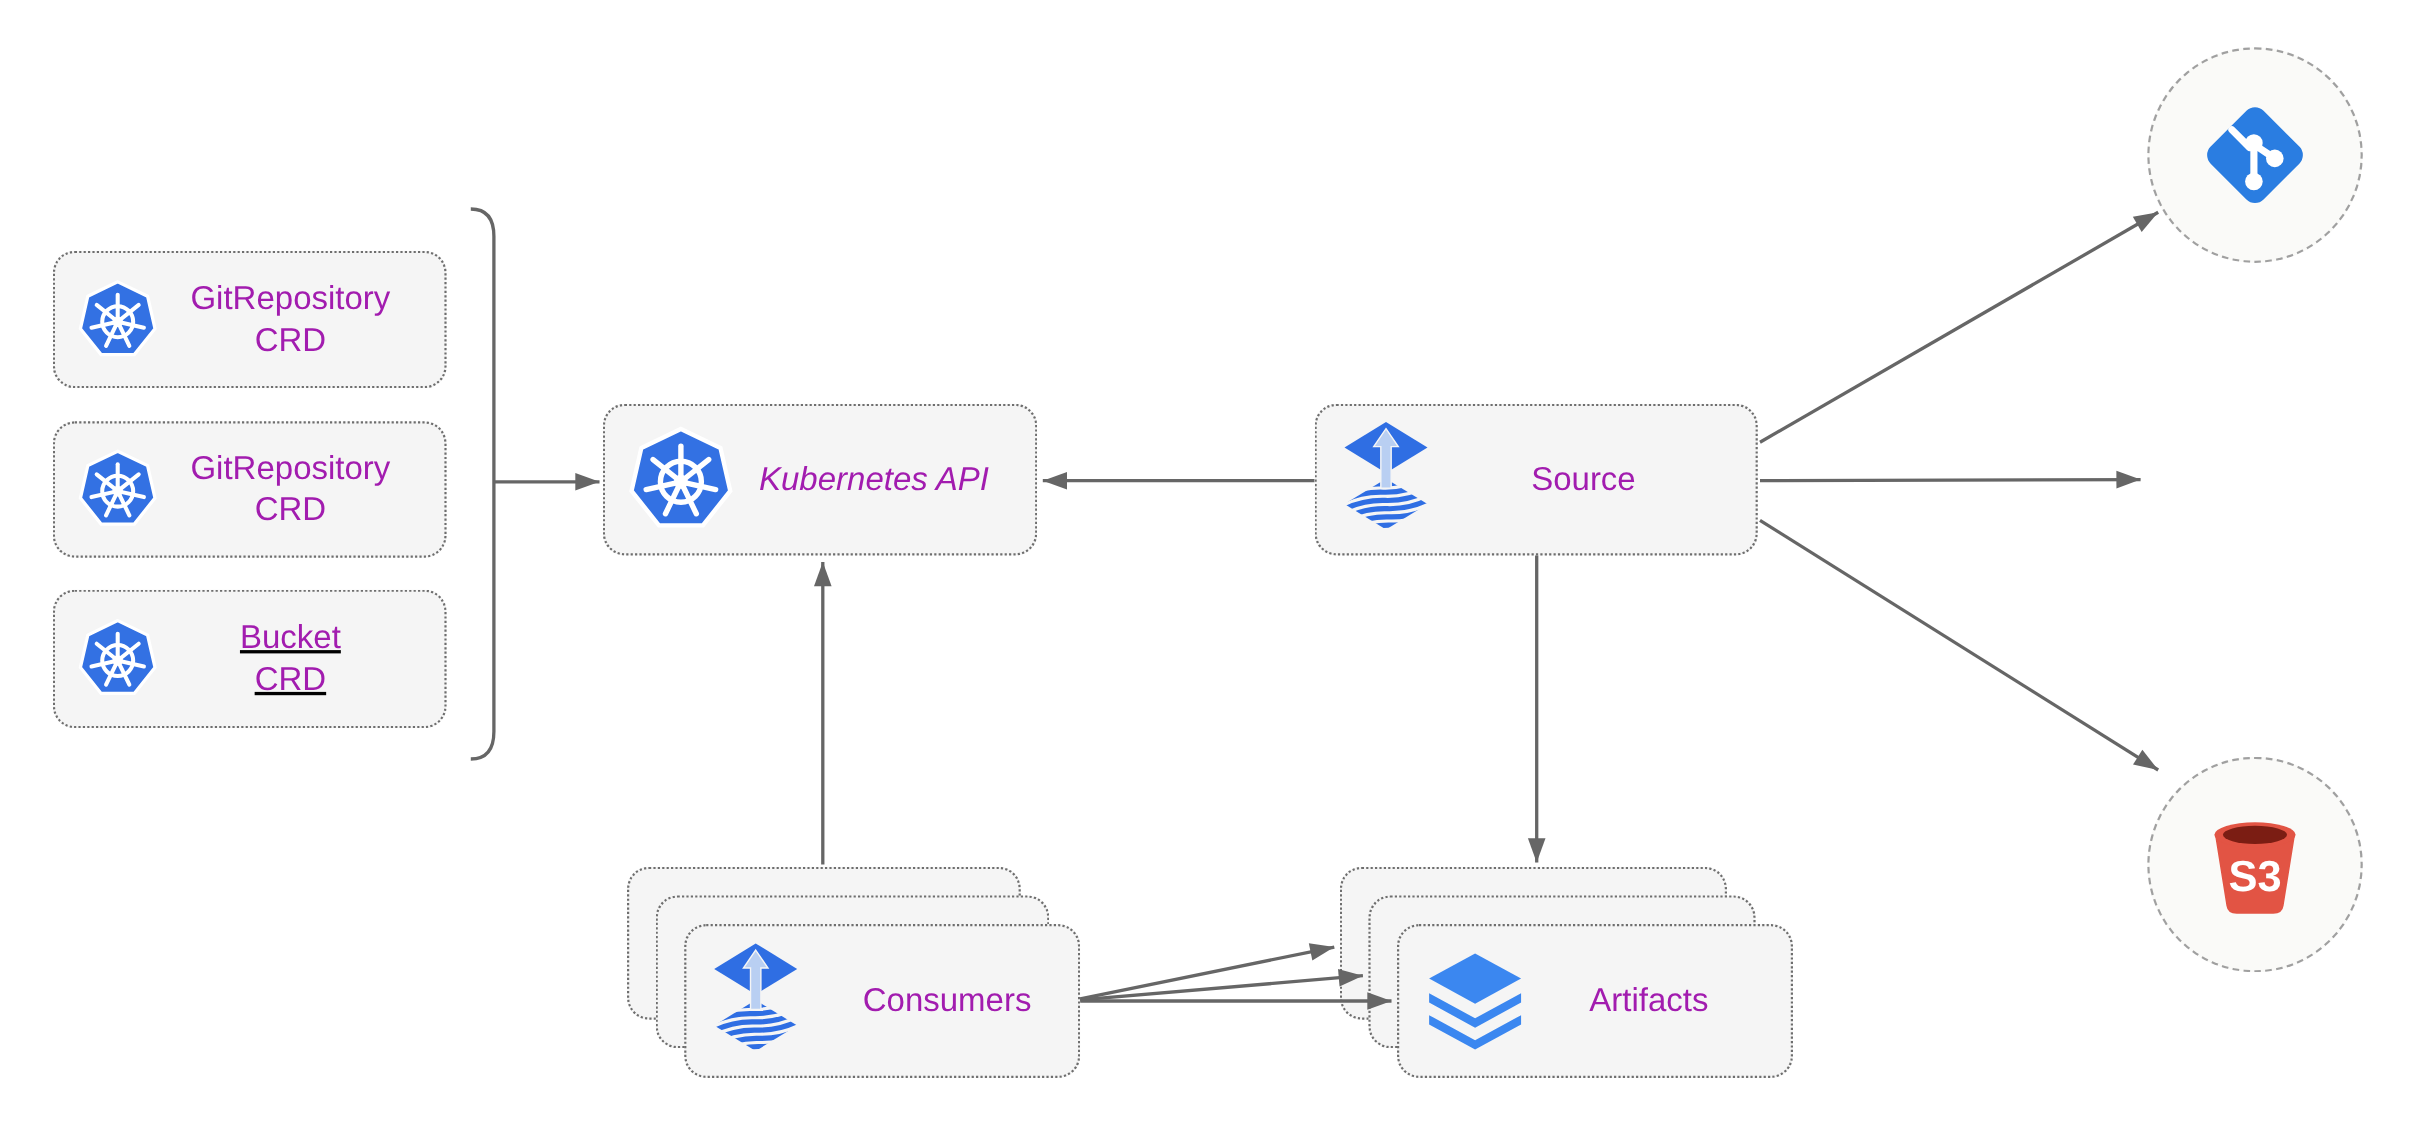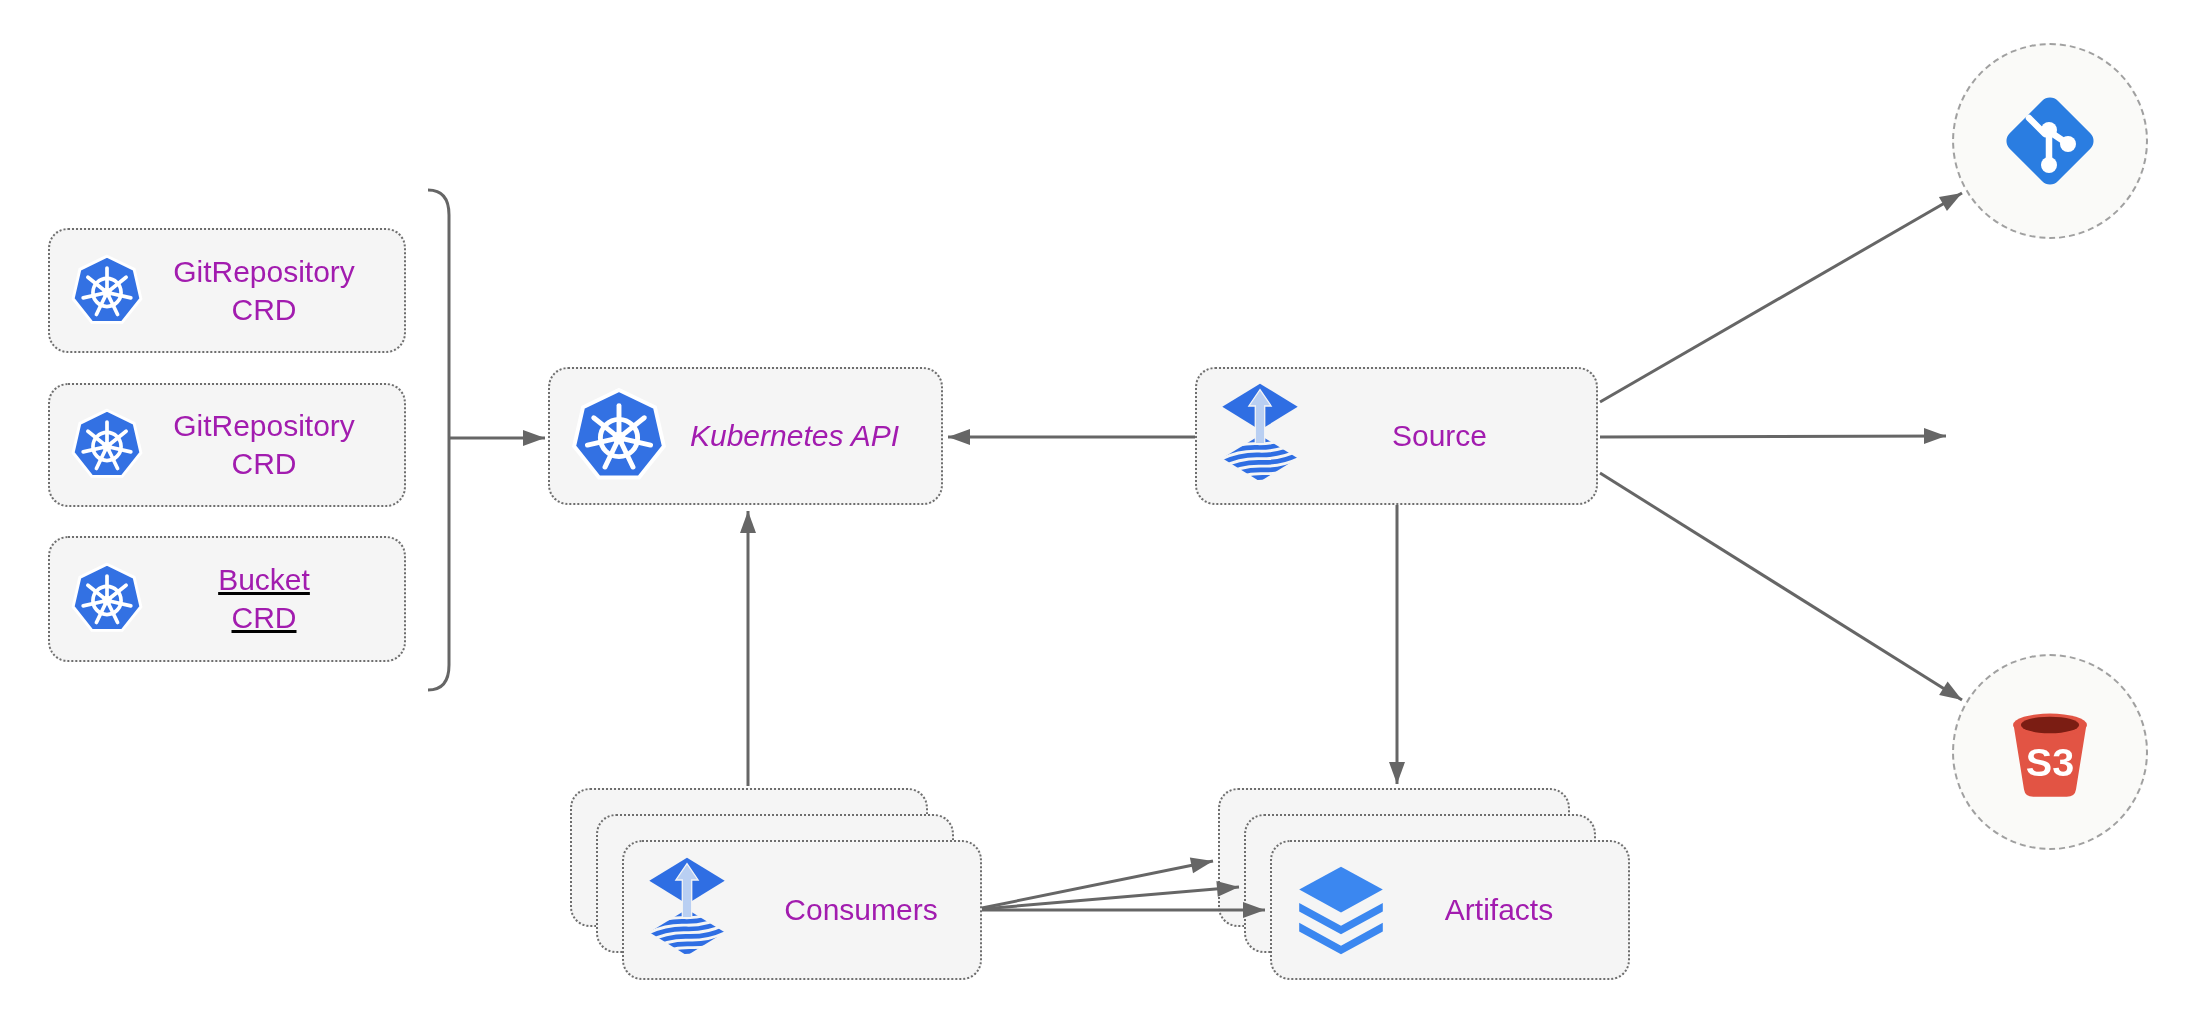--- a/index.html
+++ b/index.html
@@ -148,21 +148,21 @@
       </g>
       <g fill="#ffffff">
         <circle cx="49" cy="39" r="8"></circle>
         <circle cx="49" cy="74" r="8"></circle>
         <circle cx="68" cy="53" r="8"></circle>
       </g>
     </svg>
   </div>
 
 
-  <div class="circle" style="left:1952px;top:654px;">
+  <div class="circle" style="left:1952px;top:688px;">
     <svg width="104" height="104" viewBox="0 0 100 100">
       <path d="M15,24 L25,86 Q26,93 34,93 L66,93 Q74,93 75,86 L85,24 Z" fill="#e25444"></path>
       <ellipse cx="50" cy="24" rx="35.5" ry="11" fill="#e25444"></ellipse>
       <ellipse cx="50" cy="24" rx="28" ry="8" fill="#7b1d13"></ellipse>
       <text x="50" y="73" text-anchor="middle" font-size="38" font-weight="bold" fill="#ffffff">S3</text>
     </svg>
   </div>
 
   <svg class="edges" width="2196" height="1030" viewBox="0 0 2196 1030">
     <defs>

